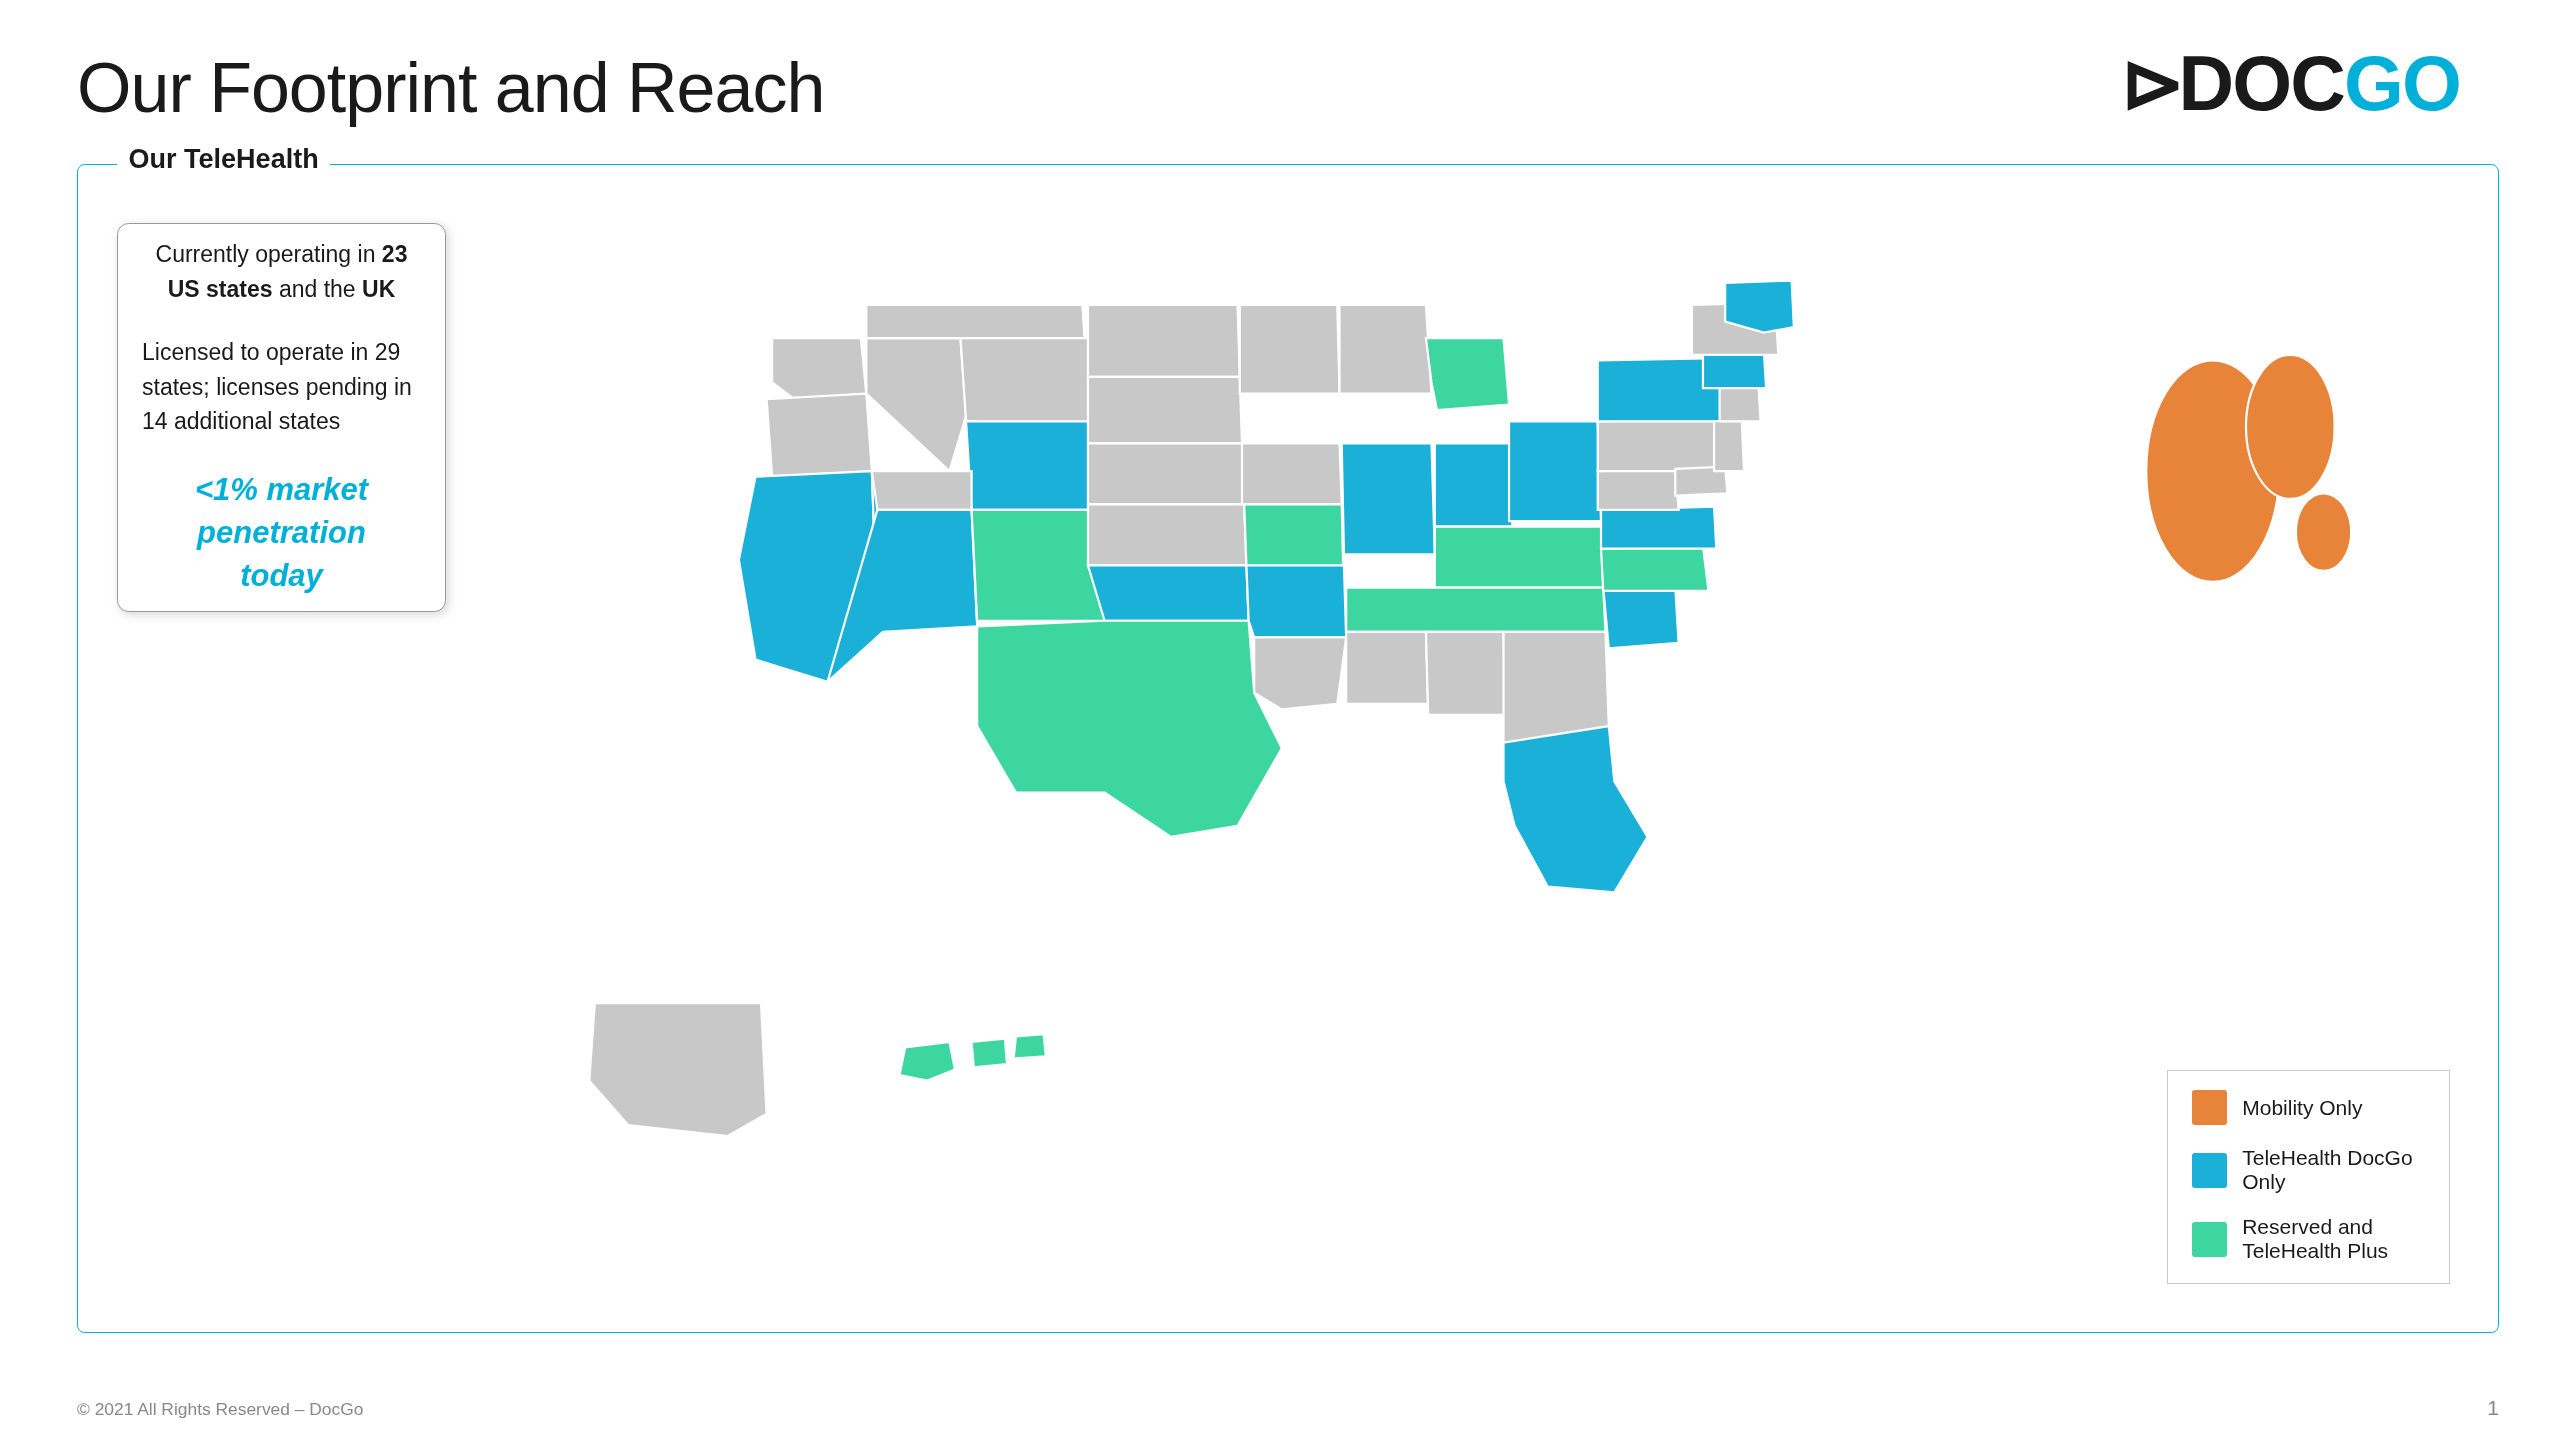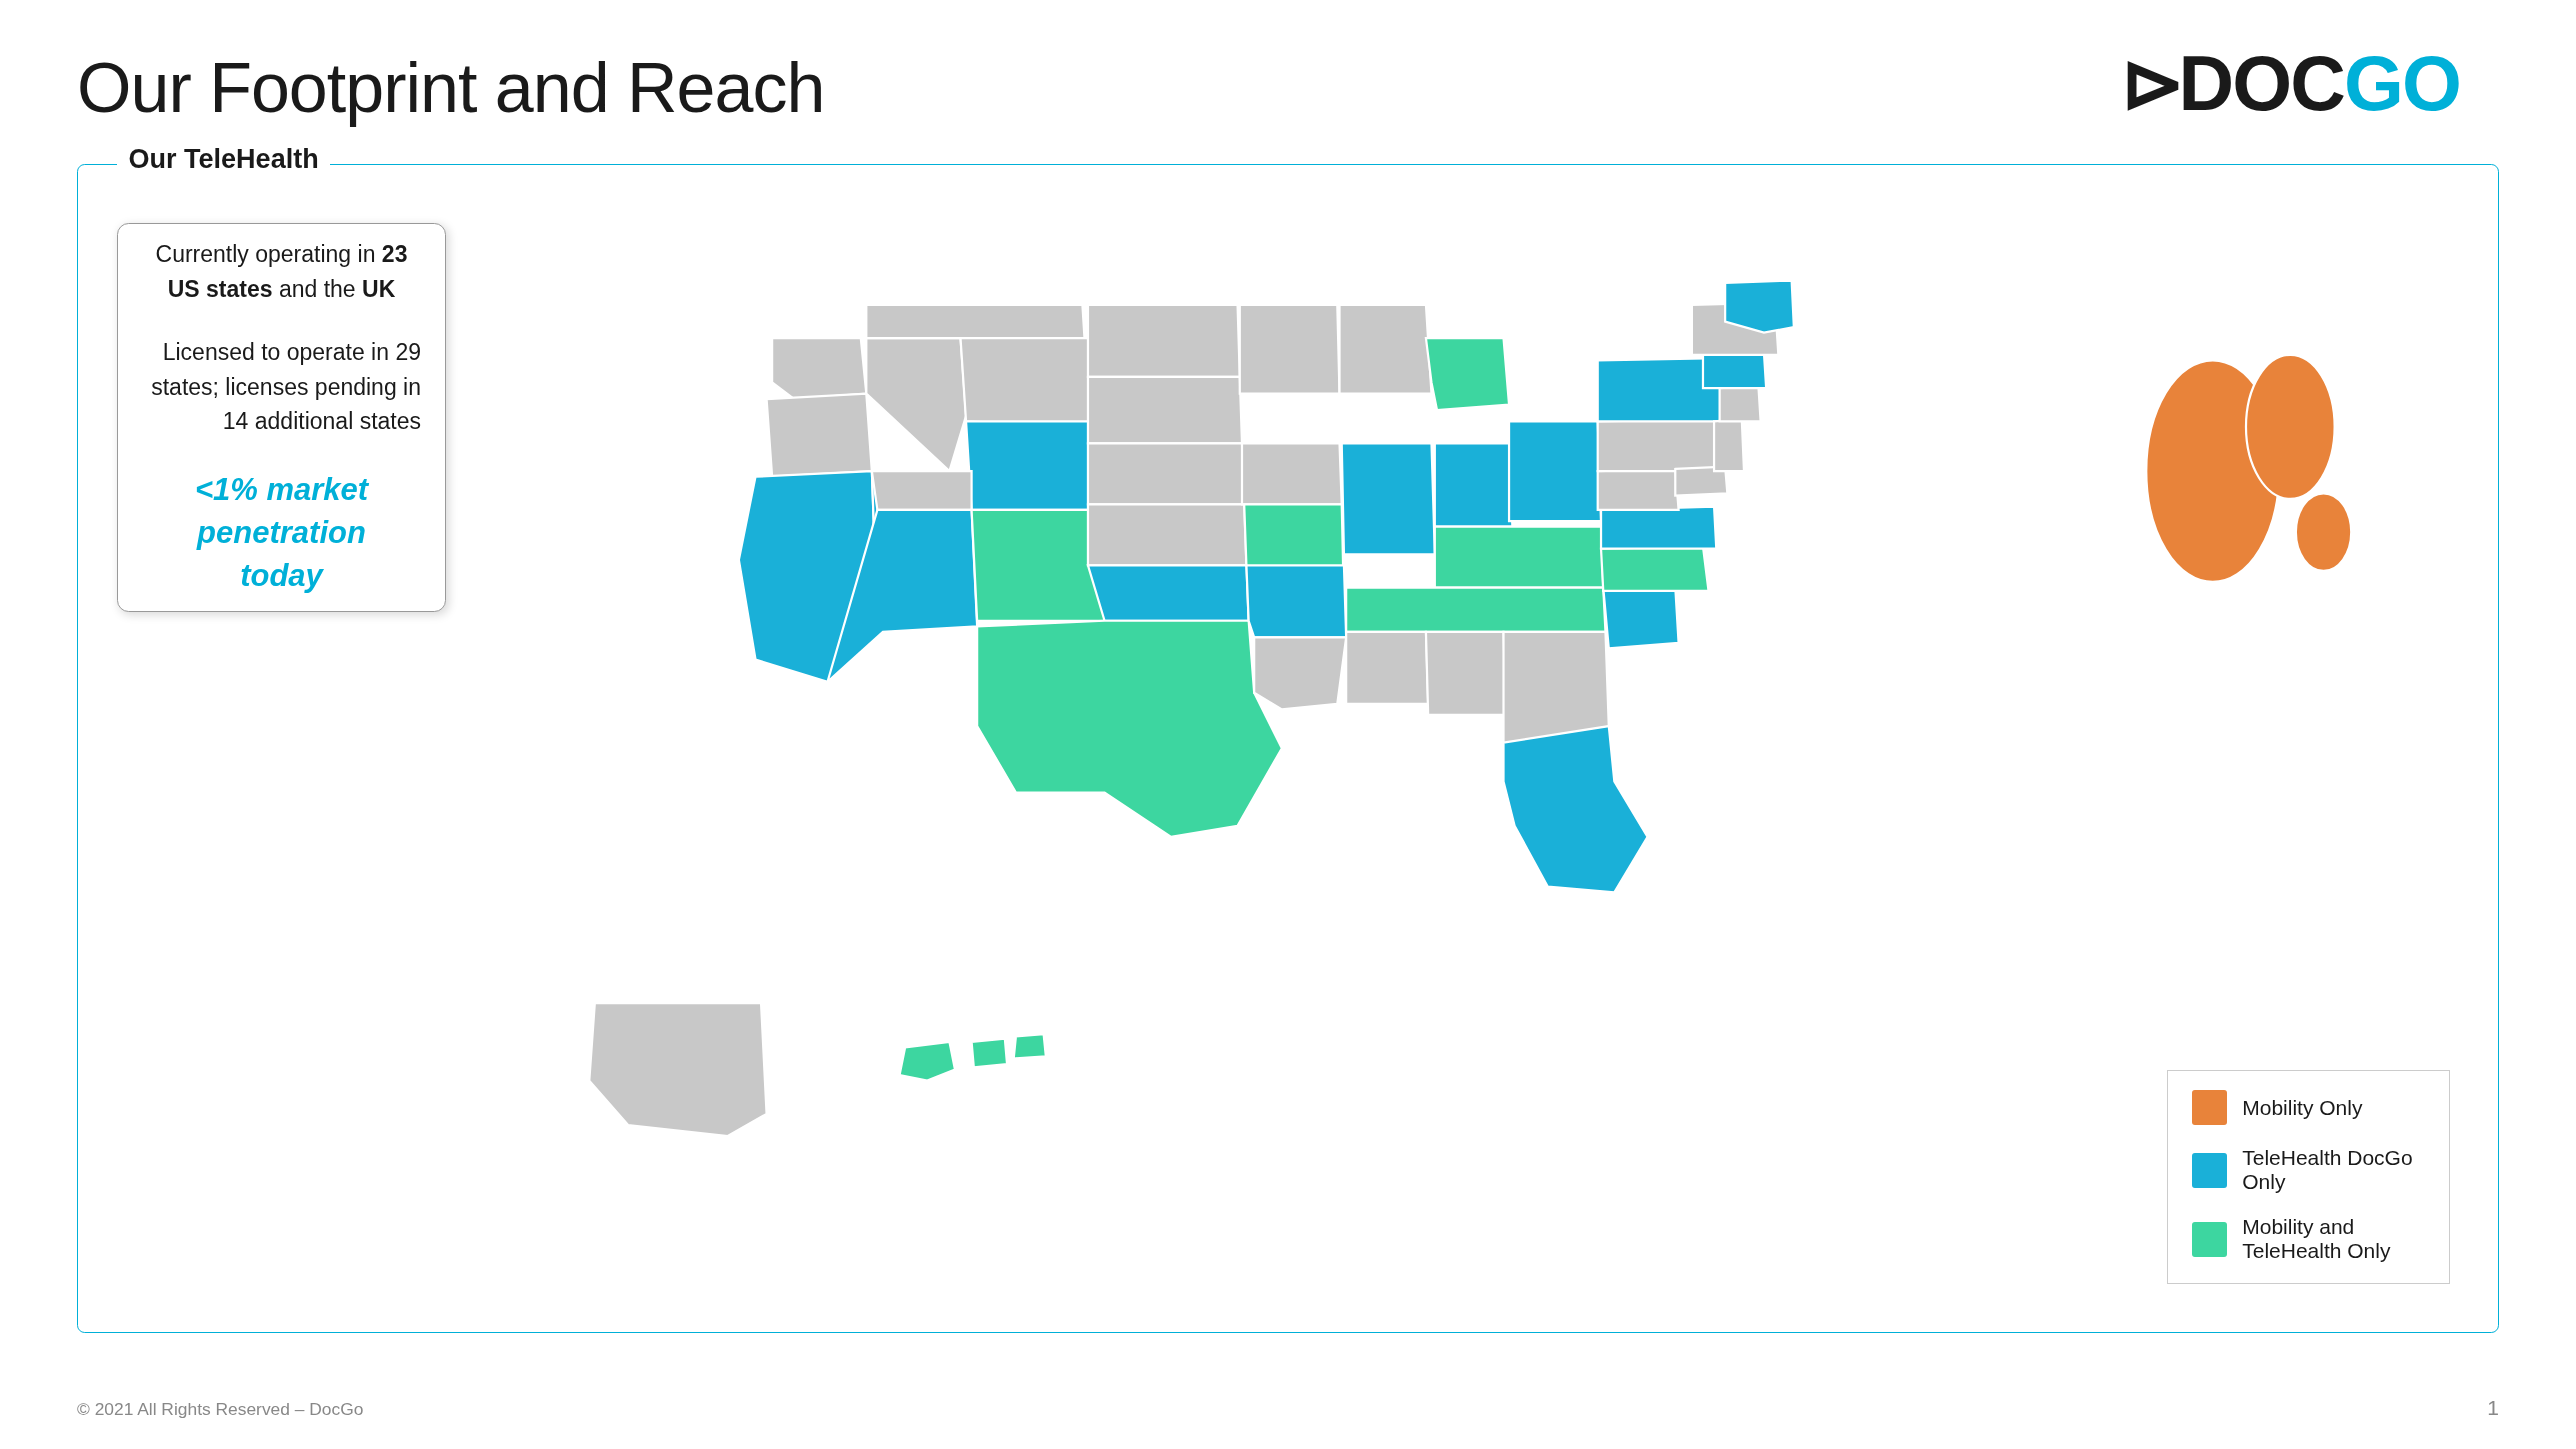--- a/index.html
+++ b/index.html
@@ -93,21 +93,21 @@
     }
 
     .info-line1 strong {
       font-weight: 900;
       color: #1a1a1a;
     }
 
     .info-line2 {
       font-size: 23px;
       color: #1a1a1a;
-      text-align: right;
+      text-align: left;
       line-height: 1.5;
       margin-bottom: 29px;
     }
 
     .info-highlight {
       font-size: 31px;
       font-weight: 700;
       font-style: italic;
       color: #00b0d8;
       text-align: center;
@@ -312,21 +312,21 @@
       <div class="legend-item">
         <div class="legend-color" style="background-color: #e8833a;"></div>
         <span class="legend-text">Mobility Only</span>
       </div>
       <div class="legend-item">
         <div class="legend-color" style="background-color: #1ab0d8;"></div>
         <span class="legend-text">TeleHealth DocGo Only</span>
       </div>
       <div class="legend-item">
         <div class="legend-color" style="background-color: #3dd6a0;"></div>
-        <span class="legend-text">Mobility and TeleHealth Only</span>
+        <span class="legend-text">Reserved and TeleHealth Plus</span>
       </div>
     </div>
   </div>
 </div>
 
 <div class="footer-left">© 2021 All Rights Reserved – DocGo</div>
 <div class="footer-right">1</div>
 
 
 </body></html>

